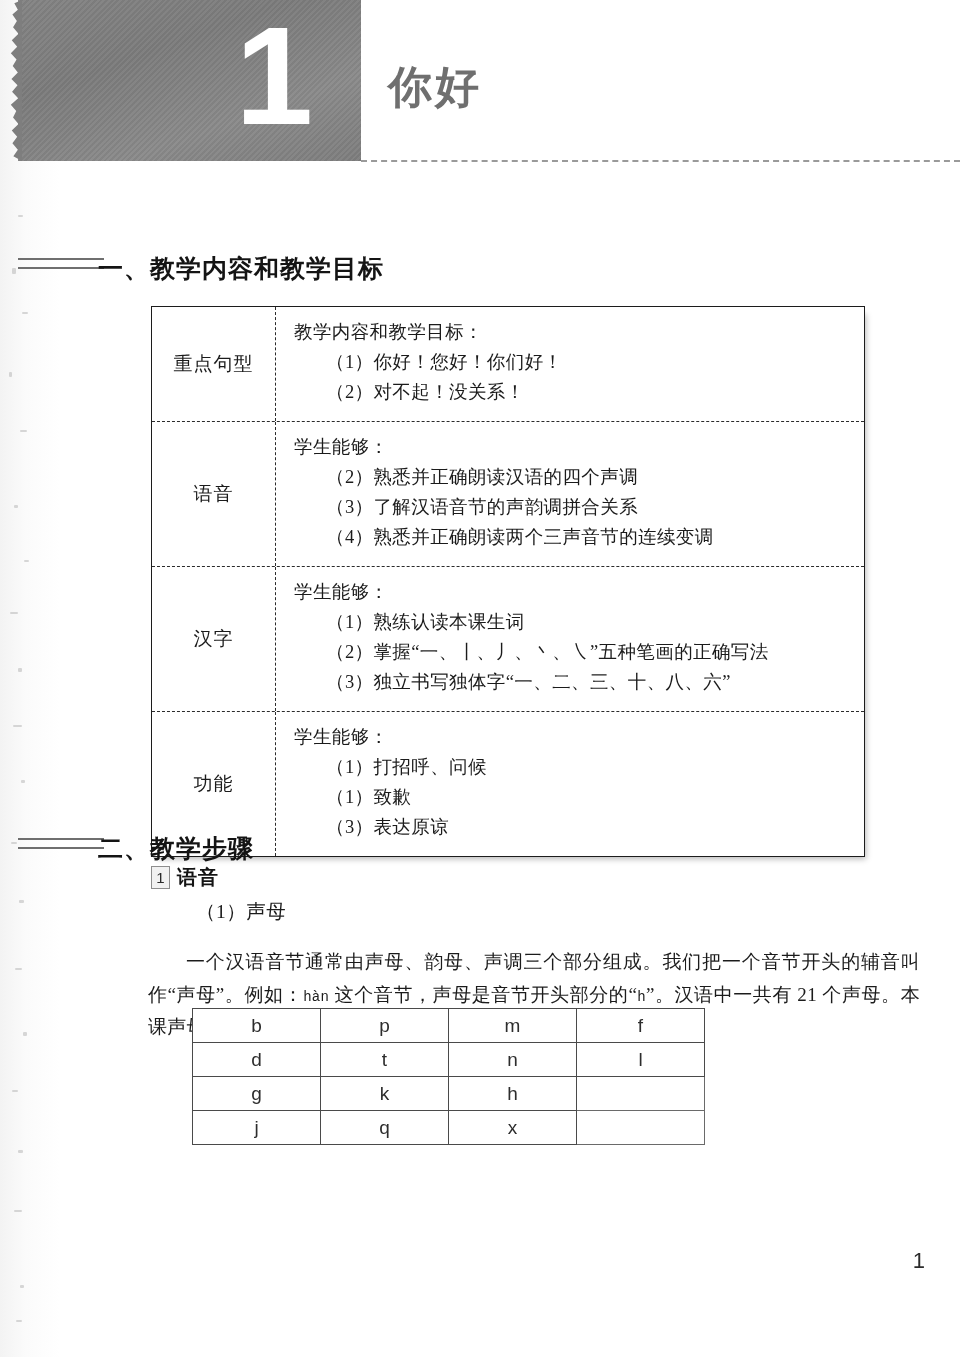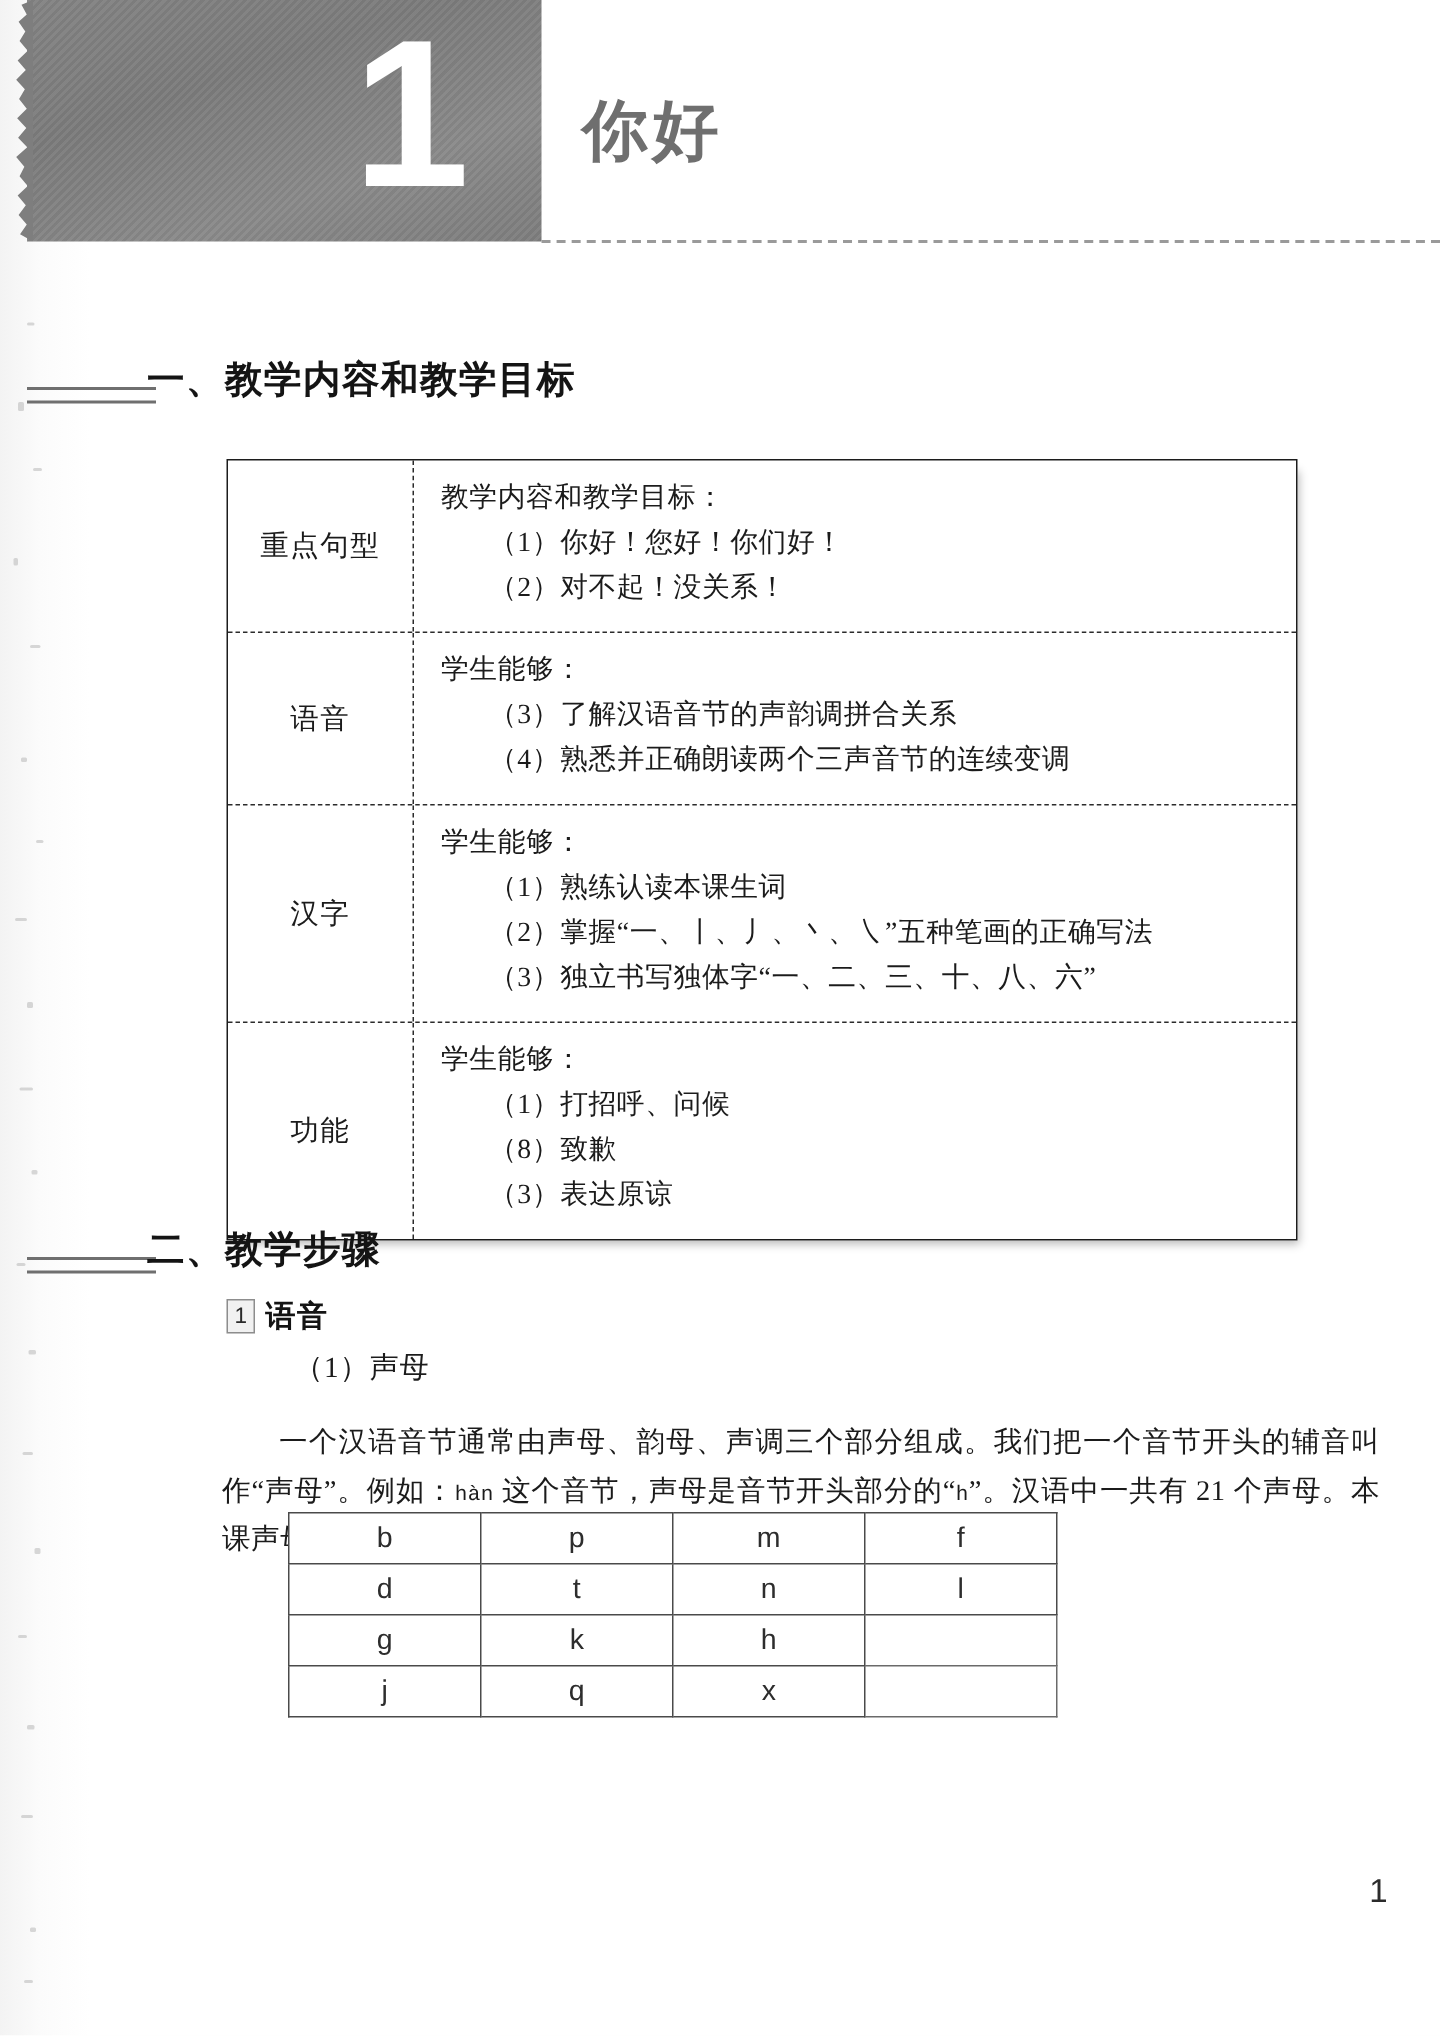--- a/index.html
+++ b/index.html
@@ -86,20 +86,21 @@
 
   
   .section-head {
     position: absolute;
     font-family: Liberation Sans, sans-serif;
     font-weight: 700;
     font-size: 25px;
     letter-spacing: 1px;
     color: #141414;
     white-space: nowrap;
+    margin-top: 16px;
   }
   .section-rule {
     position: absolute;
     width: 86px;
     height: 7px;
     border-top: 2px solid #6f6f6f;
     border-bottom: 2px solid #6f6f6f;
   }
 
   
@@ -270,41 +271,42 @@
         <div class="obj-lead">教学内容和教学目标：</div>
         <div class="obj-item">（1）你好！您好！你们好！</div>
         <div class="obj-item">（2）对不起！没关系！</div>
       </div>
     </div>
 
     <div class="obj-row">
       <div class="obj-label">语音</div>
       <div class="obj-body">
         <div class="obj-lead">学生能够：</div>
+        <div class="obj-item">（2）熟悉并正确朗读汉语的四个声调</div>
         <div class="obj-item">（3）了解汉语音节的声韵调拼合关系</div>
         <div class="obj-item">（4）熟悉并正确朗读两个三声音节的连续变调</div>
       </div>
     </div>
 
     <div class="obj-row">
       <div class="obj-label">汉字</div>
       <div class="obj-body">
         <div class="obj-lead">学生能够：</div>
         <div class="obj-item">（1）熟练认读本课生词</div>
         <div class="obj-item">（2）掌握“一、丨、丿、丶、㇏”五种笔画的正确写法</div>
         <div class="obj-item">（3）独立书写独体字“一、二、三、十、八、六”</div>
       </div>
     </div>
 
     <div class="obj-row">
       <div class="obj-label">功能</div>
       <div class="obj-body">
         <div class="obj-lead">学生能够：</div>
         <div class="obj-item">（1）打招呼、问候</div>
-        <div class="obj-item">（8）致歉</div>
+        <div class="obj-item">（1）致歉</div>
         <div class="obj-item">（3）表达原谅</div>
       </div>
     </div>
 
   </div>
 
   <div class="section-rule" style="left:18px; top:838px;"></div>
   <div class="section-head" style="left:98px; top:816px;">二、教学步骤</div>
 
   <div class="badge-line">

